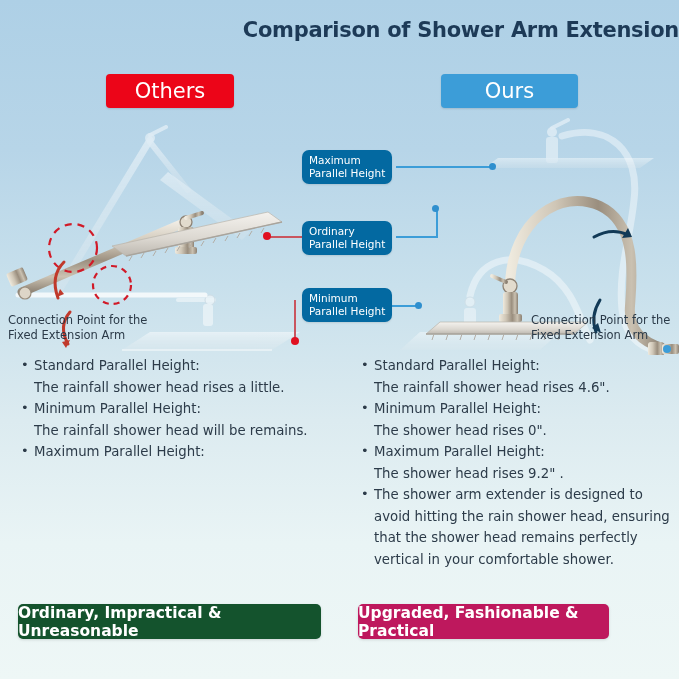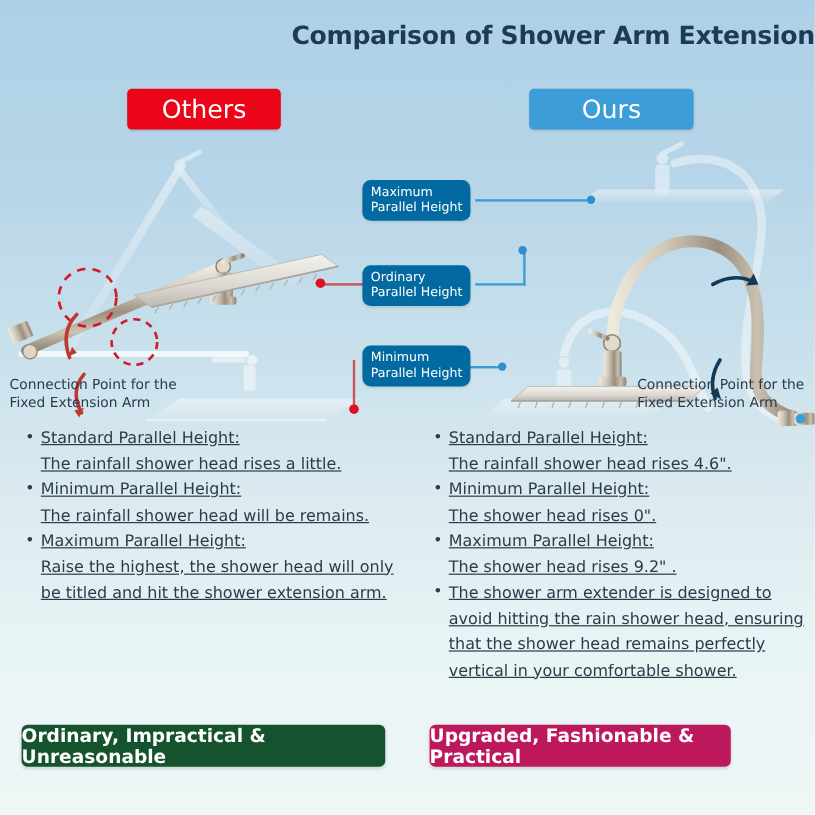--- a/index.html
+++ b/index.html
@@ -53,21 +53,21 @@
   }
   #conn-note-left{left:8px;top:313px;text-align:left;}
   #conn-note-right{left:531px;top:313px;text-align:left;}
 
   
   .bullets{position:absolute;font-size:13.3px;line-height:21.5px;color:#2c3b49;
     font-family:"DejaVu Sans","Liberation Sans",sans-serif;}
   #bullets-left{left:18px;top:355px;width:322px;}
   #bullets-right{left:358px;top:355px;width:312px;}
   .bullets ul{margin:0;padding:0;list-style:none;}
-  .bullets li{margin:0 0 0 0;padding:0 0 0 16px;position:relative;text-decoration:underline;}
+  .bullets li{margin:0 0 0 0;padding:0 0 0 16px;position:relative;}
   .bullets li::before{
     content:"\2022";position:absolute;left:3px;top:-1px;font-size:13px;color:#2c3b49;
   }
   .b-sub{display:block;padding-left:0px;}
 
   
   .banner{
     position:absolute;display:flex;align-items:center;justify-content:center;
     border-radius:5px;color:#fff;font-weight:bold;font-size:15.5px;
     font-family:"DejaVu Sans","Liberation Sans",sans-serif;
@@ -283,21 +283,20 @@
       <li>
         <span>Standard Parallel Height:</span>
         <span class="b-sub">The rainfall shower head rises a little.</span>
       </li>
       <li>
         <span>Minimum Parallel Height:</span>
         <span class="b-sub">The rainfall shower head will be remains.</span>
       </li>
       <li>
         <span>Maximum Parallel Height:</span>
-        <span class="b-sub">Raise the highest, the shower head will only be titled and hit the shower extension arm.</span>
       </li>
     </ul>
   </div>
 
   <div class="bullets" id="bullets-right">
     <ul>
       <li>
         <span>Standard Parallel Height:</span>
         <span class="b-sub">The rainfall shower head rises 4.6".</span>
       </li>

